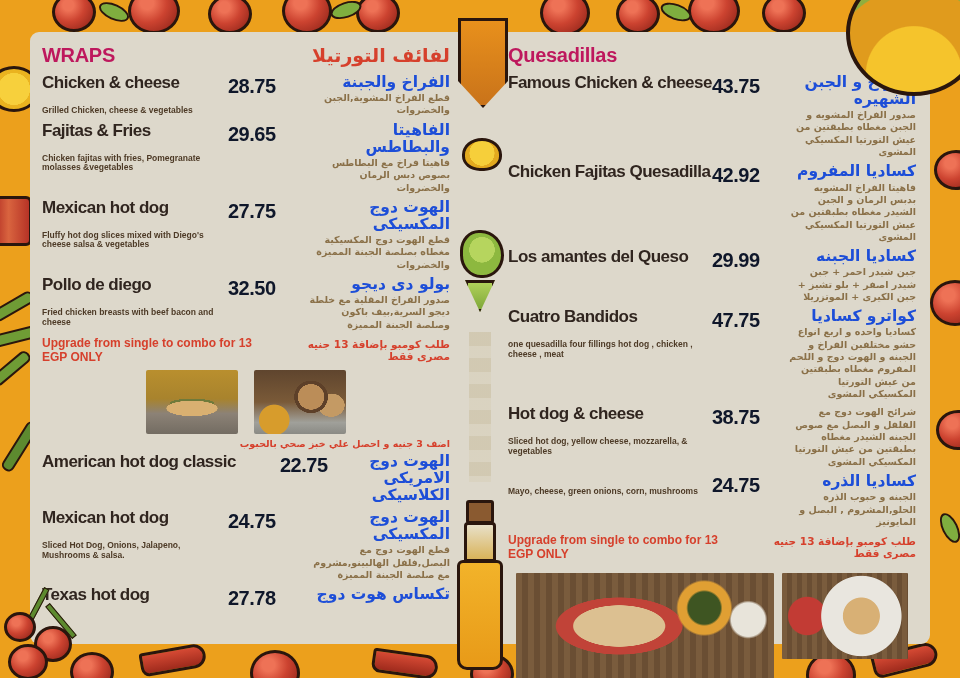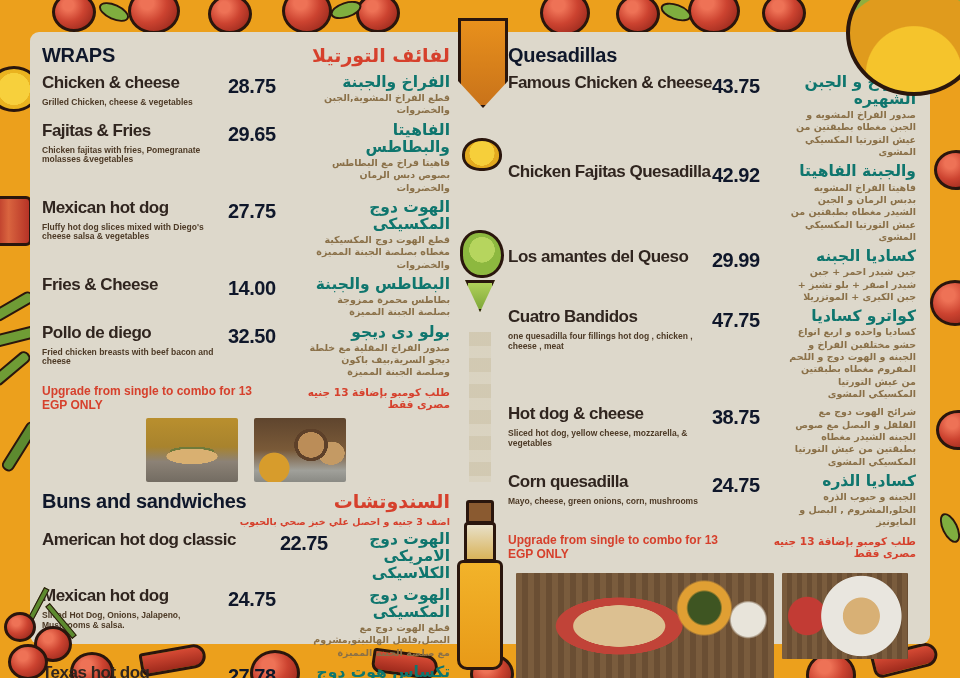--- a/index.html
+++ b/index.html
@@ -47,31 +47,31 @@
              background:repeating-linear-gradient(180deg,#c4b794 0 14px,#d6cdb4 14px 26px);}
   .bottle-art{position:absolute;left:-5px;top:468px;width:46px;height:168px;z-index:4;}
   .bottle-cap{width:22px;height:18px;margin:0 auto;background:#8a5a30;border:3px solid #2a160d;border-radius:3px;}
   .bottle-neck{width:26px;height:34px;margin:-2px auto 0;background:linear-gradient(180deg,#e8e0c8,#d9b35a);
              border:3px solid #2a160d;border-radius:4px 4px 0 0;}
   .bottle-body{width:40px;height:104px;margin:-2px auto 0;background:linear-gradient(180deg,#f2b32a,#e89a18);
              border:3px solid #2a160d;border-radius:6px 6px 10px 10px;}
 
   
   .sec-row{display:flex;justify-content:space-between;align-items:baseline;margin:0 2px 7px 2px;}
-  .sec-en{font-size:20px;font-weight:bold;color:#0f172a;letter-spacing:-0.3px;}
+  .sec-en{font-size:20px;font-weight:bold;color:#be185d;letter-spacing:-0.3px;}
   .sec-ar{font-size:19px;font-weight:bold;color:#d6402c;font-family:"DejaVu Sans",sans-serif;direction:rtl;}
   .row{display:flex;align-items:flex-start;margin:0 2px 5px 2px;}
   .col-en{width:186px;flex:none;}
   .rp .col-en{width:204px;}
   .row.wide .col-en{width:238px;}
   .col-price{width:76px;flex:none;font-size:20px;font-weight:bold;color:#0f172a;letter-spacing:-0.5px;padding-top:1px;}
   .col-ar{flex:1;text-align:right;direction:rtl;font-family:"DejaVu Sans",sans-serif;}
   .name-en{font-size:17px;font-weight:bold;color:#30251f;letter-spacing:-0.5px;line-height:1.05;}
-  .desc-en{font-size:8.5px;font-weight:bold;color:#4d3a26;line-height:1.15;margin-top:6px;}
-  .name-ar{font-size:15.5px;font-weight:bold;color:#0f766e;line-height:1.1;}
+  .desc-en{font-size:8.5px;font-weight:bold;color:#4d3a26;line-height:1.15;margin-top:14px;}
+  .name-ar{font-size:15.5px;font-weight:bold;color:#1d4ed8;line-height:1.1;}
   .desc-ar{font-size:9.5px;font-weight:bold;color:#8a7048;line-height:1.3;margin-top:1px;}
   .note-row{display:flex;justify-content:space-between;margin:2px 2px 6px 2px;align-items:center;}
   .note-en{font-size:12px;font-weight:bold;color:#d6402c;}
   .note-ar{font-size:10.5px;font-weight:bold;color:#d6402c;direction:rtl;font-family:"DejaVu Sans",sans-serif;}
   .subnote-ar{text-align:right;font-size:9.5px;font-weight:bold;color:#d6402c;direction:rtl;
               font-family:"DejaVu Sans",sans-serif;margin:-4px 2px 4px 2px;}
 
   
   .photo-row{display:flex;justify-content:center;gap:16px;margin:4px 0 8px 0;}
   .photo{width:92px;height:64px;border-radius:2px;}
@@ -173,30 +173,20 @@
             <div class="name-en">Mexican hot dog</div>
           <div class="desc-en">Fluffy hot dog slices mixed with Diego's cheese salsa &amp; vegetables</div>
           </div>
         <div class="col-price">27.75</div>
         <div class="col-ar">
             <div class="name-ar">الهوت دوج المكسيكى</div>
           <div class="desc-ar">قطع الهوت دوج المكسيكية مغطاه بصلصة الجبنة المميزة والخضروات</div>
           </div>
       </div>
 
-      <div class="row">
-        <div class="col-en">
-            <div class="name-en">Fries &amp; Cheese</div>
-          </div>
-        <div class="col-price">14.00</div>
-        <div class="col-ar">
-            <div class="name-ar">البطاطس والجبنة</div>
-          <div class="desc-ar">بطاطس محمرة ممزوجة بصلصة الجبنة المميزة</div>
-          </div>
-      </div>
 
       <div class="row">
         <div class="col-en">
             <div class="name-en">Pollo de diego</div>
           <div class="desc-en">Fried chicken breasts with beef bacon and cheese</div>
           </div>
         <div class="col-price">32.50</div>
         <div class="col-ar">
             <div class="name-ar">بولو دى ديجو</div>
           <div class="desc-ar">صدور الفراخ المقلية مع خلطة ديجو السرية,بيف باكون وصلصة الجبنة المميزة</div>
@@ -206,24 +196,20 @@
       <div class="note-row">
         <span class="note-en">Upgrade from single to combo for 13 EGP ONLY</span>
         <span class="note-ar">طلب كومبو بإضافة 13 جنيه مصرى فقط</span>
       </div>
 
       <div class="photo-row">
         <div class="photo p-l1"></div>
         <div class="photo p-l2"></div>
       </div>
 
-      <div class="sec-row">
-        <span class="sec-en">Buns and sandwiches</span>
-        <span class="sec-ar">السندوتشات</span>
-      </div>
       <div class="subnote-ar">اضف 3 جنيه و احصل علي خبز صحي بالحبوب</div>
 
       <div class="row wide">
         <div class="col-en">
             <div class="name-en">American hot dog classic</div>
           </div>
         <div class="col-price" style="width:58px;">22.75</div>
         <div class="col-ar">
             <div class="name-ar">الهوت دوج الامريكى الكلاسيكى</div>
           </div>
@@ -282,21 +268,21 @@
           <div class="desc-ar">صدور الفراخ المشويه و الجبن مغطاه بطبقتين من عيش التورتيا المكسيكي المشوى</div>
           </div>
       </div>
 
       <div class="row">
         <div class="col-en">
             <div class="name-en">Chicken Fajitas Quesadilla</div>
           </div>
         <div class="col-price">42.92</div>
         <div class="col-ar">
-            <div class="name-ar">والجبنة الفاهيتا</div>
+            <div class="name-ar">كساديا المفروم</div>
           <div class="desc-ar">فاهيتا الفراخ المشويه بدبس الرمان و الجبن الشيدر مغطاه بطبقتين من عيش التورتيا المكسيكي المشوى</div>
           </div>
       </div>
 
       <div class="row">
         <div class="col-en">
             <div class="name-en">Los amantes del Queso</div>
           </div>
         <div class="col-price">29.99</div>
         <div class="col-ar">
@@ -323,21 +309,20 @@
           <div class="desc-en">Sliced hot dog, yellow cheese, mozzarella, &amp; vegetables</div>
           </div>
         <div class="col-price">38.75</div>
         <div class="col-ar">
           <div class="desc-ar">شرائح الهوت دوج مع الفلفل و البصل مع صوص الجبنه الشيدر مغطاه بطبقتين من عيش التورتيا المكسيكي المشوى</div>
           </div>
       </div>
 
       <div class="row">
         <div class="col-en">
-            <div class="name-en">Corn quesadilla</div>
           <div class="desc-en">Mayo, cheese, green onions, corn, mushrooms</div>
           </div>
         <div class="col-price">24.75</div>
         <div class="col-ar">
             <div class="name-ar">كساديا الذره</div>
           <div class="desc-ar">الجبنه و حبوب الذره الحلو,المشروم , البصل و المايونيز</div>
           </div>
       </div>
 
       <div class="note-row">

